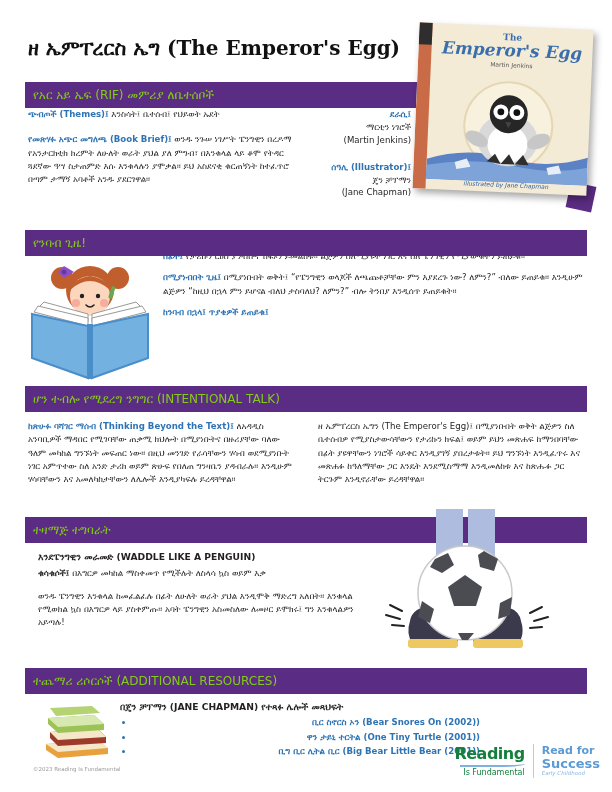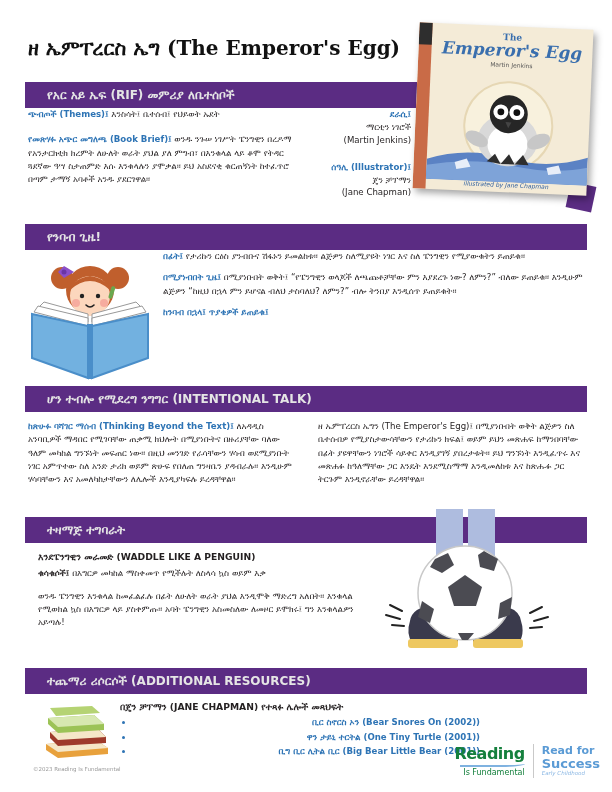--- a/index.html
+++ b/index.html
@@ -5,25 +5,25 @@
   html,body{margin:0;padding:0;}
   body{
     width:612px;height:792px;position:relative;background:#ffffff;overflow:hidden;
     font-family:"DejaVu Sans", sans-serif;color:#231f20;
   }
   .page-title{
     position:absolute;left:28px;top:36px;width:380px;
     font-family:"DejaVu Serif", serif;font-size:20px;font-weight:bold;color:#111;
   }
   .bar{
-    position:absolute;left:25px;background:#5b2c83;color:#e5e5e5;
-    font-weight:bold;font-size:12px;padding:6px 22px;box-sizing:border-box;z-index:2;
+    position:absolute;left:25px;background:#5b2c83;color:#84cc16;
+    font-weight:normal;font-size:12px;padding:6px 8px;box-sizing:border-box;z-index:2;
   }
   .bar1{top:82px;width:412px;}
-  .bar2{top:224px;width:562px;}
+  .bar2{top:230px;width:562px;}
   .bar3{top:386px;width:562px;}
   .bar4{top:517px;width:562px;}
   .bar5{top:668px;width:562px;}
   .blue{color:#2e74b5;font-weight:bold;}
   .txt{font-size:8.6px;line-height:1.55;}
   .bookinfo-left{position:absolute;left:28px;top:108px;width:268px;}
   .bookinfo-left p{margin:0 0 12px 0;}
   .credits{position:absolute;left:306px;top:108px;width:105px;}
   .credits .blk{margin-bottom:14px;}
   .credits div{font-size:8.6px;line-height:1.5;text-align:right;}

